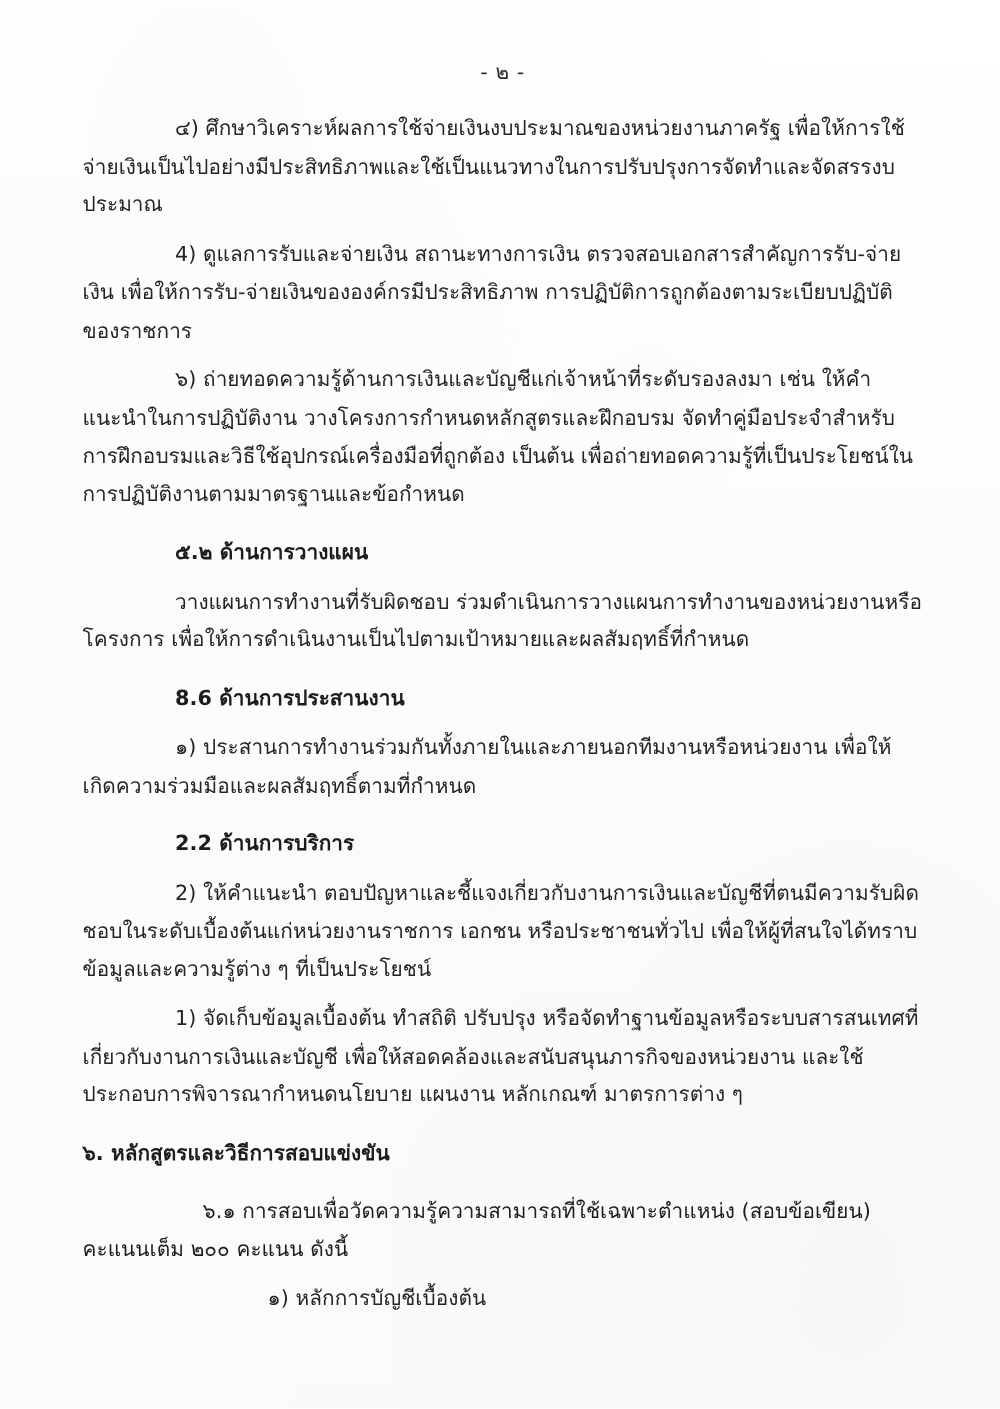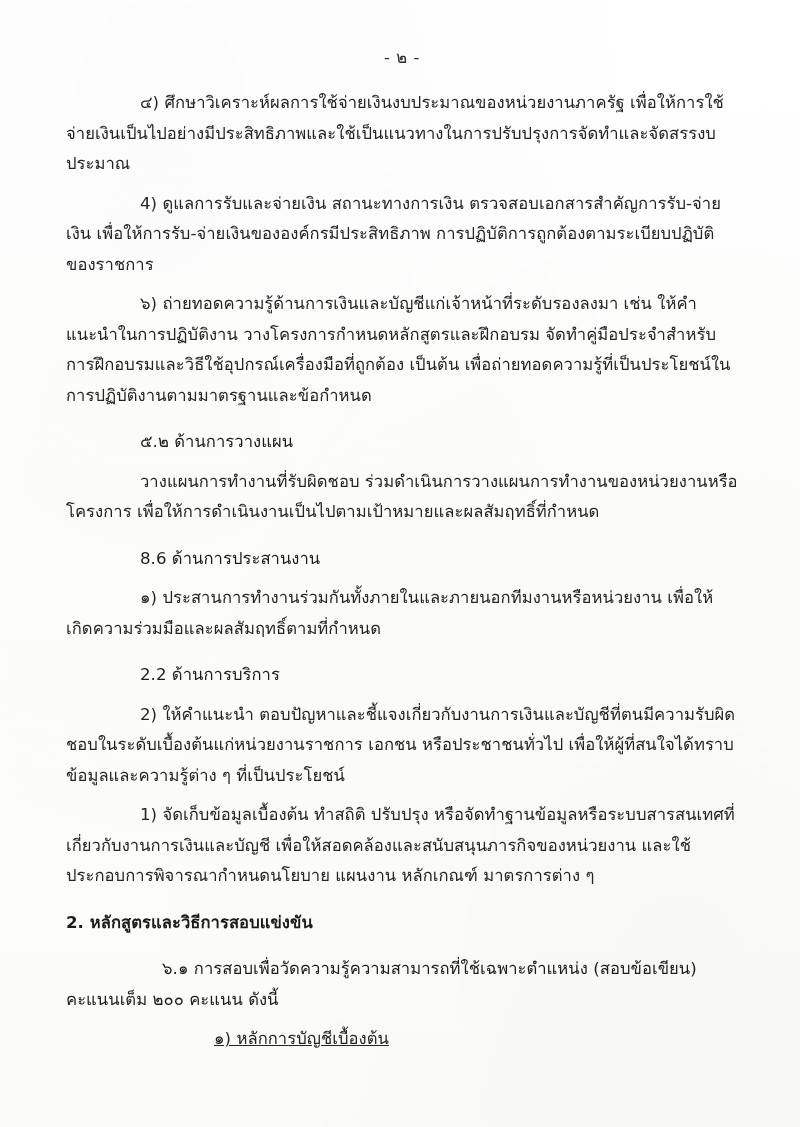--- a/index.html
+++ b/index.html
@@ -52,24 +52,23 @@
     color: #242424;
     text-align: left;
     word-spacing: 0px;
     letter-spacing: 0.05px;
   }
   p.indent {
     text-indent: 74px;
   }
   p.indent-wide {
     text-indent: 148px;
-    text-decoration: underline;
   }
   p.head {
-    font-weight: normal;
+    font-weight: bold;
     color: #1c1c1c;
     text-indent: 74px;
   }
   p.head-flush {
     font-weight: bold;
     color: #1c1c1c;
     text-indent: 0px;
   }
   p.head-sub {
     font-weight: normal;
@@ -97,19 +96,19 @@
         <p class="para indent gap-top">๔) ศึกษาวิเคราะห์ผลการใช้จ่ายเงินงบประมาณของหน่วยงานภาครัฐ เพื่อให้การใช้จ่ายเงินเป็นไปอย่างมีประสิทธิภาพและใช้เป็นแนวทางในการปรับปรุงการจัดทำและจัดสรรงบประมาณ</p>
         <p class="para indent gap-top">4) ดูแลการรับและจ่ายเงิน สถานะทางการเงิน ตรวจสอบเอกสารสำคัญการรับ-จ่ายเงิน เพื่อให้การรับ-จ่ายเงินขององค์กรมีประสิทธิภาพ การปฏิบัติการถูกต้องตามระเบียบปฏิบัติของราชการ</p>
         <p class="para indent gap-top">๖) ถ่ายทอดความรู้ด้านการเงินและบัญชีแก่เจ้าหน้าที่ระดับรองลงมา เช่น ให้คำแนะนำในการปฏิบัติงาน วางโครงการกำหนดหลักสูตรและฝึกอบรม จัดทำคู่มือประจำสำหรับการฝึกอบรมและวิธีใช้อุปกรณ์เครื่องมือที่ถูกต้อง เป็นต้น เพื่อถ่ายทอดความรู้ที่เป็นประโยชน์ในการปฏิบัติงานตามมาตรฐานและข้อกำหนด</p>
         <p class="para head gap-top-lg">๕.๒ ด้านการวางแผน</p>
         <p class="para indent gap-top">วางแผนการทำงานที่รับผิดชอบ ร่วมดำเนินการวางแผนการทำงานของหน่วยงานหรือโครงการ เพื่อให้การดำเนินงานเป็นไปตามเป้าหมายและผลสัมฤทธิ์ที่กำหนด</p>
         <p class="para head gap-top-lg">8.6 ด้านการประสานงาน</p>
         <p class="para indent gap-top">๑) ประสานการทำงานร่วมกันทั้งภายในและภายนอกทีมงานหรือหน่วยงาน เพื่อให้เกิดความร่วมมือและผลสัมฤทธิ์ตามที่กำหนด</p>
         <p class="para head gap-top-lg">2.2 ด้านการบริการ</p>
         <p class="para indent gap-top">2) ให้คำแนะนำ ตอบปัญหาและชี้แจงเกี่ยวกับงานการเงินและบัญชีที่ตนมีความรับผิดชอบในระดับเบื้องต้นแก่หน่วยงานราชการ เอกชน หรือประชาชนทั่วไป เพื่อให้ผู้ที่สนใจได้ทราบข้อมูลและความรู้ต่าง ๆ ที่เป็นประโยชน์</p>
         <p class="para indent gap-top">1) จัดเก็บข้อมูลเบื้องต้น ทำสถิติ ปรับปรุง หรือจัดทำฐานข้อมูลหรือระบบสารสนเทศที่เกี่ยวกับงานการเงินและบัญชี เพื่อให้สอดคล้องและสนับสนุนภารกิจของหน่วยงาน และใช้ประกอบการพิจารณากำหนดนโยบาย แผนงาน หลักเกณฑ์ มาตรการต่าง ๆ</p>
-        <p class="para head-flush gap-top-lg">2. หลักสูตรและวิธีการสอบแข่งขัน</p>
+        <p class="para head-flush gap-top-lg">๖. หลักสูตรและวิธีการสอบแข่งขัน</p>
         <p class="para head-sub gap-top-lg">๖.๑ การสอบเพื่อวัดความรู้ความสามารถที่ใช้เฉพาะตำแหน่ง (สอบข้อเขียน) คะแนนเต็ม ๒๐๐ คะแนน ดังนี้</p>
         <p class="para indent-wide gap-top">๑) หลักการบัญชีเบื้องต้น</p>
       </div>
 
   </div>
 </div>
 
 </body></html>

